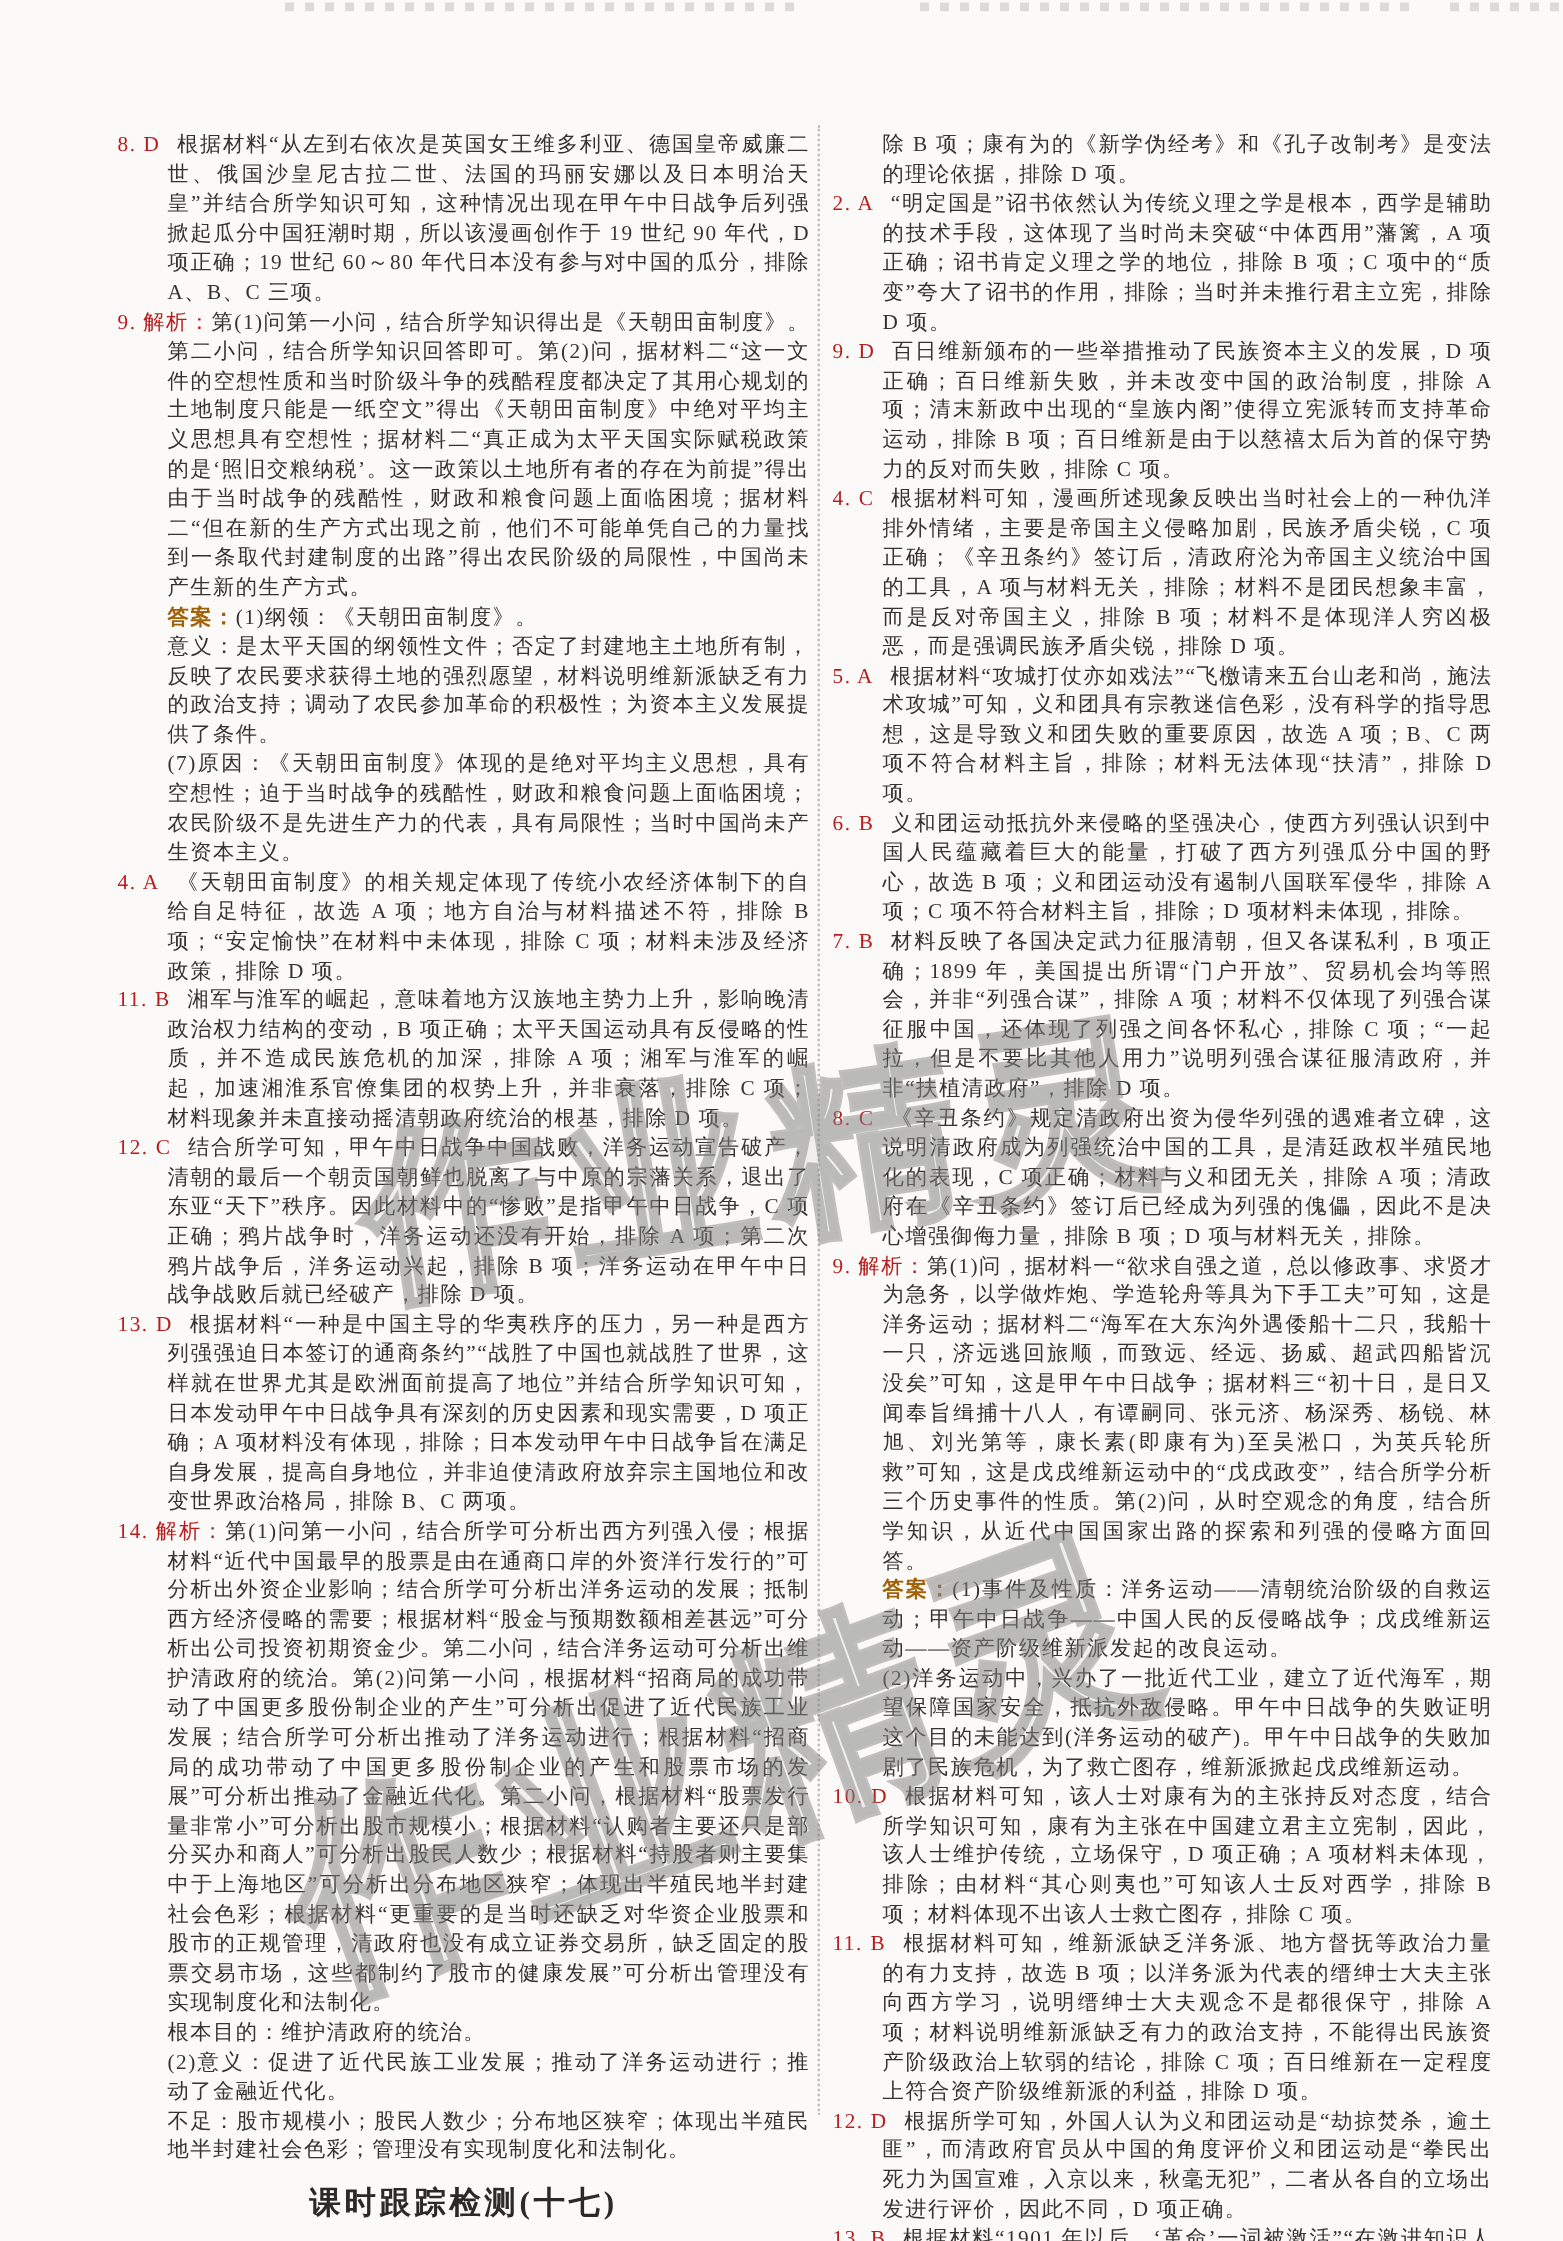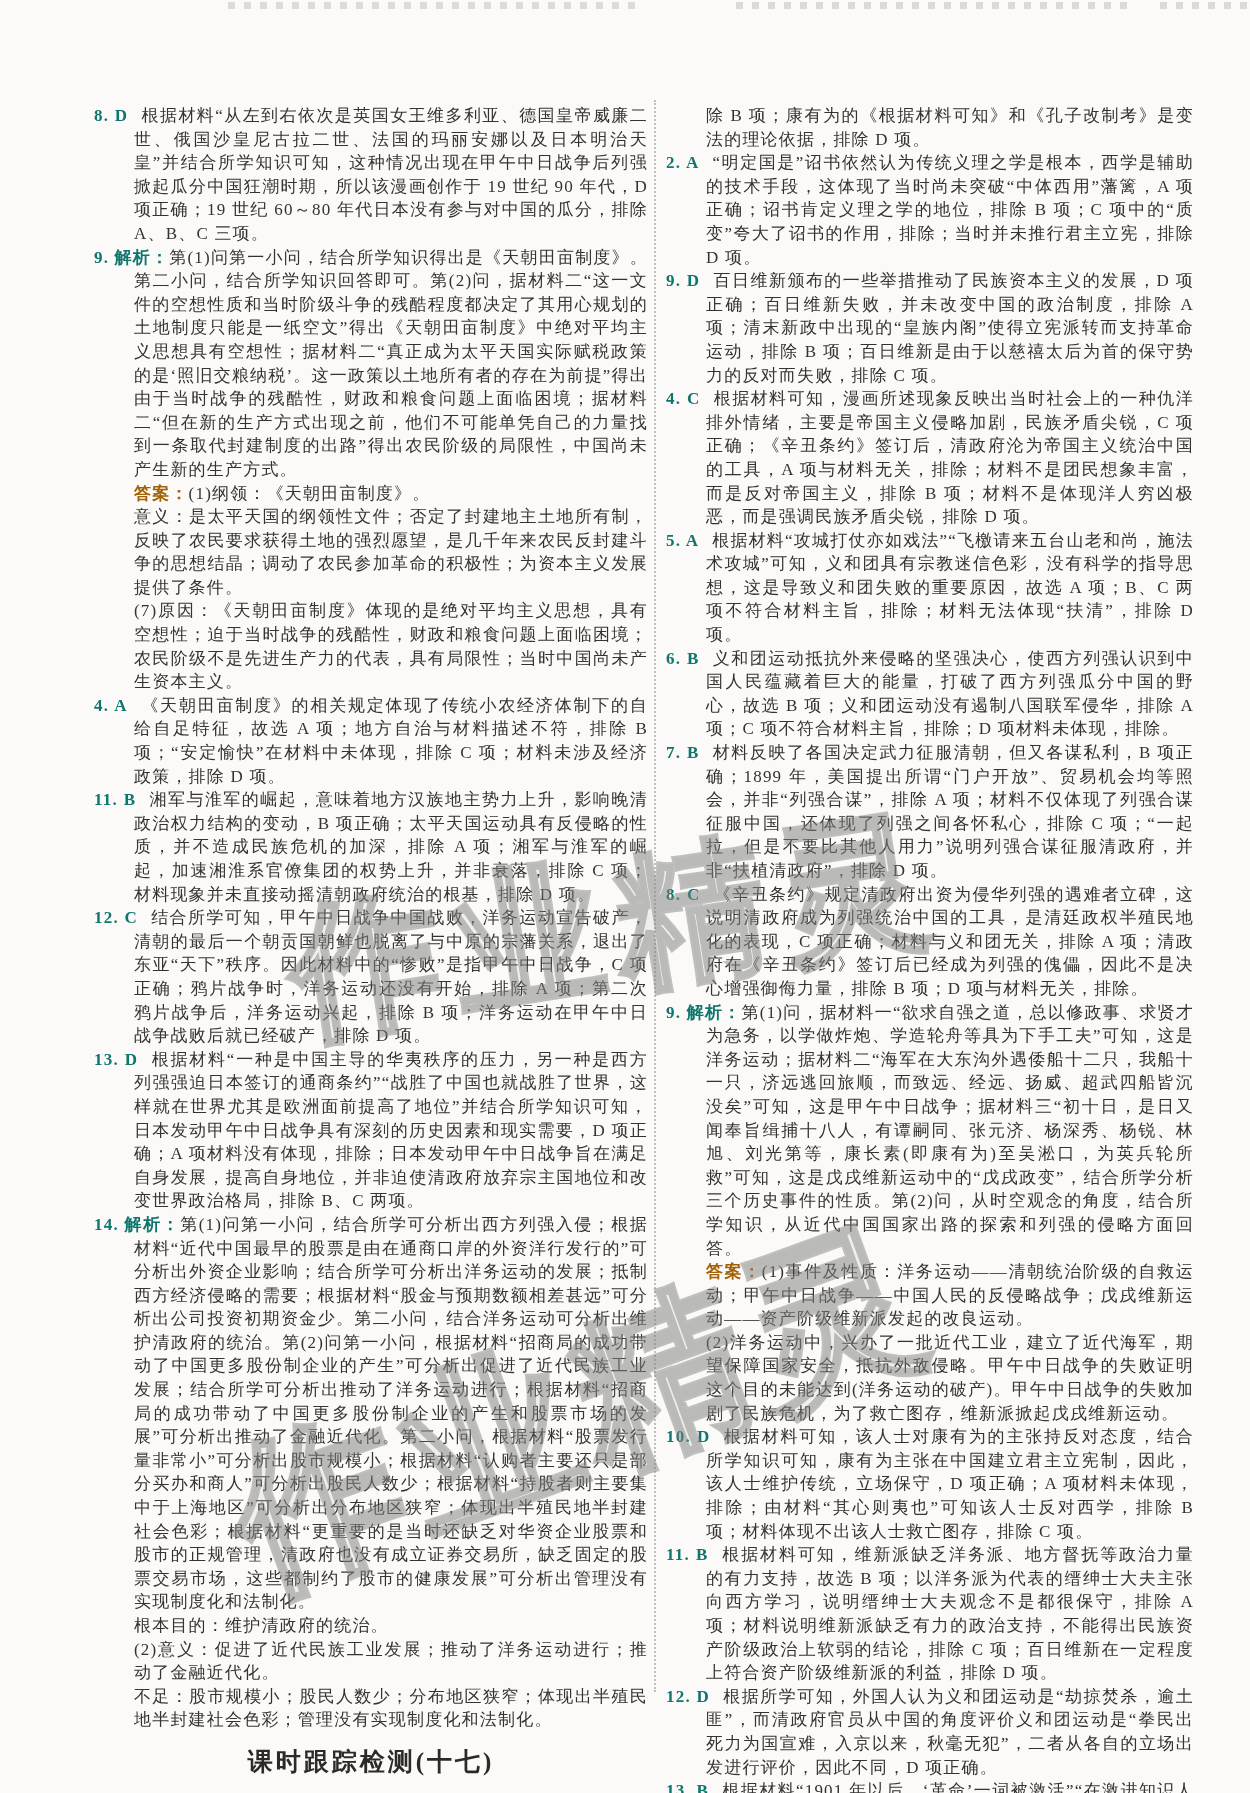--- a/index.html
+++ b/index.html
@@ -26,21 +26,21 @@
     border-left:2px dotted #b3b1ad;opacity:.8;
   }
 
   p{margin:0;}
   .item p.first,.para{
     font-size:17px;line-height:23.6px;letter-spacing:1.2px;
     text-align:justify;color:#35332f;
   }
   .item{padding-left:40px;}
   .item p.first{text-indent:-40px;}
-  .lbl{font-weight:bold;color:#0f766e;}
+  .lbl{font-weight:normal;color:#b91c1c;}
   .gap{display:inline-block;width:13px;}
   .para{padding-left:40px;}
   .para b{font-weight:bold;color:#a16207;}
 
   .sec-header{
     font-size:25px;font-weight:bold;text-align:center;
     letter-spacing:3px;margin:13px 0 9px;color:#2b2a28;
   }
 
   .wm{
@@ -67,21 +67,21 @@
 <div class="edge" id="edge3"></div>
 
 <div class="column" id="col-left">
     <div class="item">
       <p class="first"><b class="lbl">8. D</b><span class="gap"></span>根据材料“从左到右依次是英国女王维多利亚、德国皇帝威廉二世、俄国沙皇尼古拉二世、法国的玛丽安娜以及日本明治天皇”并结合所学知识可知，这种情况出现在甲午中日战争后列强掀起瓜分中国狂潮时期，所以该漫画创作于 19 世纪 90 年代，D 项正确；19 世纪 60～80 年代日本没有参与对中国的瓜分，排除 A、B、C 三项。</p>
     </div>
     <div class="item">
       <p class="first"><b class="lbl">9. 解析：</b>第(1)问第一小问，结合所学知识得出是《天朝田亩制度》。第二小问，结合所学知识回答即可。第(2)问，据材料二“这一文件的空想性质和当时阶级斗争的残酷程度都决定了其用心规划的土地制度只能是一纸空文”得出《天朝田亩制度》中绝对平均主义思想具有空想性；据材料二“真正成为太平天国实际赋税政策的是‘照旧交粮纳税’。这一政策以土地所有者的存在为前提”得出由于当时战争的残酷性，财政和粮食问题上面临困境；据材料二“但在新的生产方式出现之前，他们不可能单凭自己的力量找到一条取代封建制度的出路”得出农民阶级的局限性，中国尚未产生新的生产方式。</p>
     </div>
     <p class="para"><b>答案：</b>(1)纲领：《天朝田亩制度》。</p>
-    <p class="para">意义：是太平天国的纲领性文件；否定了封建地主土地所有制，反映了农民要求获得土地的强烈愿望，是几千年来农民反封建斗争的思想结晶；调动了农民参加革命的积极性；为资本主义发展提供了条件。</p>
+    <p class="para">意义：是太平天国的纲领性文件；否定了封建地主土地所有制，反映了农民要求获得土地的强烈愿望，材料说明维新派缺乏有力的政治支持；调动了农民参加革命的积极性；为资本主义发展提供了条件。</p>
     <p class="para">(7)原因：《天朝田亩制度》体现的是绝对平均主义思想，具有空想性；迫于当时战争的残酷性，财政和粮食问题上面临困境；农民阶级不是先进生产力的代表，具有局限性；当时中国尚未产生资本主义。</p>
     <div class="item">
       <p class="first"><b class="lbl">4. A</b><span class="gap"></span>《天朝田亩制度》的相关规定体现了传统小农经济体制下的自给自足特征，故选 A 项；地方自治与材料描述不符，排除 B 项；“安定愉快”在材料中未体现，排除 C 项；材料未涉及经济政策，排除 D 项。</p>
     </div>
     <div class="item">
       <p class="first"><b class="lbl">11. B</b><span class="gap"></span>湘军与淮军的崛起，意味着地方汉族地主势力上升，影响晚清政治权力结构的变动，B 项正确；太平天国运动具有反侵略的性质，并不造成民族危机的加深，排除 A 项；湘军与淮军的崛起，加速湘淮系官僚集团的权势上升，并非衰落，排除 C 项；材料现象并未直接动摇清朝政府统治的根基，排除 D 项。</p>
     </div>
     <div class="item">
       <p class="first"><b class="lbl">12. C</b><span class="gap"></span>结合所学可知，甲午中日战争中国战败，洋务运动宣告破产，清朝的最后一个朝贡国朝鲜也脱离了与中原的宗藩关系，退出了东亚“天下”秩序。因此材料中的“惨败”是指甲午中日战争，C 项正确；鸦片战争时，洋务运动还没有开始，排除 A 项；第二次鸦片战争后，洋务运动兴起，排除 B 项；洋务运动在甲午中日战争战败后就已经破产，排除 D 项。</p>
     </div>
@@ -91,21 +91,21 @@
     <div class="item">
       <p class="first"><b class="lbl">14. 解析：</b>第(1)问第一小问，结合所学可分析出西方列强入侵；根据材料“近代中国最早的股票是由在通商口岸的外资洋行发行的”可分析出外资企业影响；结合所学可分析出洋务运动的发展；抵制西方经济侵略的需要；根据材料“股金与预期数额相差甚远”可分析出公司投资初期资金少。第二小问，结合洋务运动可分析出维护清政府的统治。第(2)问第一小问，根据材料“招商局的成功带动了中国更多股份制企业的产生”可分析出促进了近代民族工业发展；结合所学可分析出推动了洋务运动进行；根据材料“招商局的成功带动了中国更多股份制企业的产生和股票市场的发展”可分析出推动了金融近代化。第二小问，根据材料“股票发行量非常小”可分析出股市规模小；根据材料“认购者主要还只是部分买办和商人”可分析出股民人数少；根据材料“持股者则主要集中于上海地区”可分析出分布地区狭窄；体现出半殖民地半封建社会色彩；根据材料“更重要的是当时还缺乏对华资企业股票和股市的正规管理，清政府也没有成立证券交易所，缺乏固定的股票交易市场，这些都制约了股市的健康发展”可分析出管理没有实现制度化和法制化。</p>
     </div>
     <p class="para">根本目的：维护清政府的统治。</p>
     <p class="para">(2)意义：促进了近代民族工业发展；推动了洋务运动进行；推动了金融近代化。</p>
     <p class="para">不足：股市规模小；股民人数少；分布地区狭窄；体现出半殖民地半封建社会色彩；管理没有实现制度化和法制化。</p>
     <div class="sec-header">课时跟踪检测(十七)</div>
   </div>
 <div class="divider"></div>
 <div class="column" id="col-right">
-    <p class="para">除 B 项；康有为的《根据材料可知》和《孔子改制考》是变法的理论依据，排除 D 项。</p>
+    <p class="para">除 B 项；康有为的《新学伪经考》和《孔子改制考》是变法的理论依据，排除 D 项。</p>
     <div class="item">
       <p class="first"><b class="lbl">2. A</b><span class="gap"></span>“明定国是”诏书依然认为传统义理之学是根本，西学是辅助的技术手段，这体现了当时尚未突破“中体西用”藩篱，A 项正确；诏书肯定义理之学的地位，排除 B 项；C 项中的“质变”夸大了诏书的作用，排除；当时并未推行君主立宪，排除 D 项。</p>
     </div>
     <div class="item">
       <p class="first"><b class="lbl">9. D</b><span class="gap"></span>百日维新颁布的一些举措推动了民族资本主义的发展，D 项正确；百日维新失败，并未改变中国的政治制度，排除 A 项；清末新政中出现的“皇族内阁”使得立宪派转而支持革命运动，排除 B 项；百日维新是由于以慈禧太后为首的保守势力的反对而失败，排除 C 项。</p>
     </div>
     <div class="item">
       <p class="first"><b class="lbl">4. C</b><span class="gap"></span>根据材料可知，漫画所述现象反映出当时社会上的一种仇洋排外情绪，主要是帝国主义侵略加剧，民族矛盾尖锐，C 项正确；《辛丑条约》签订后，清政府沦为帝国主义统治中国的工具，A 项与材料无关，排除；材料不是团民想象丰富，而是反对帝国主义，排除 B 项；材料不是体现洋人穷凶极恶，而是强调民族矛盾尖锐，排除 D 项。</p>
     </div>
     <div class="item">

